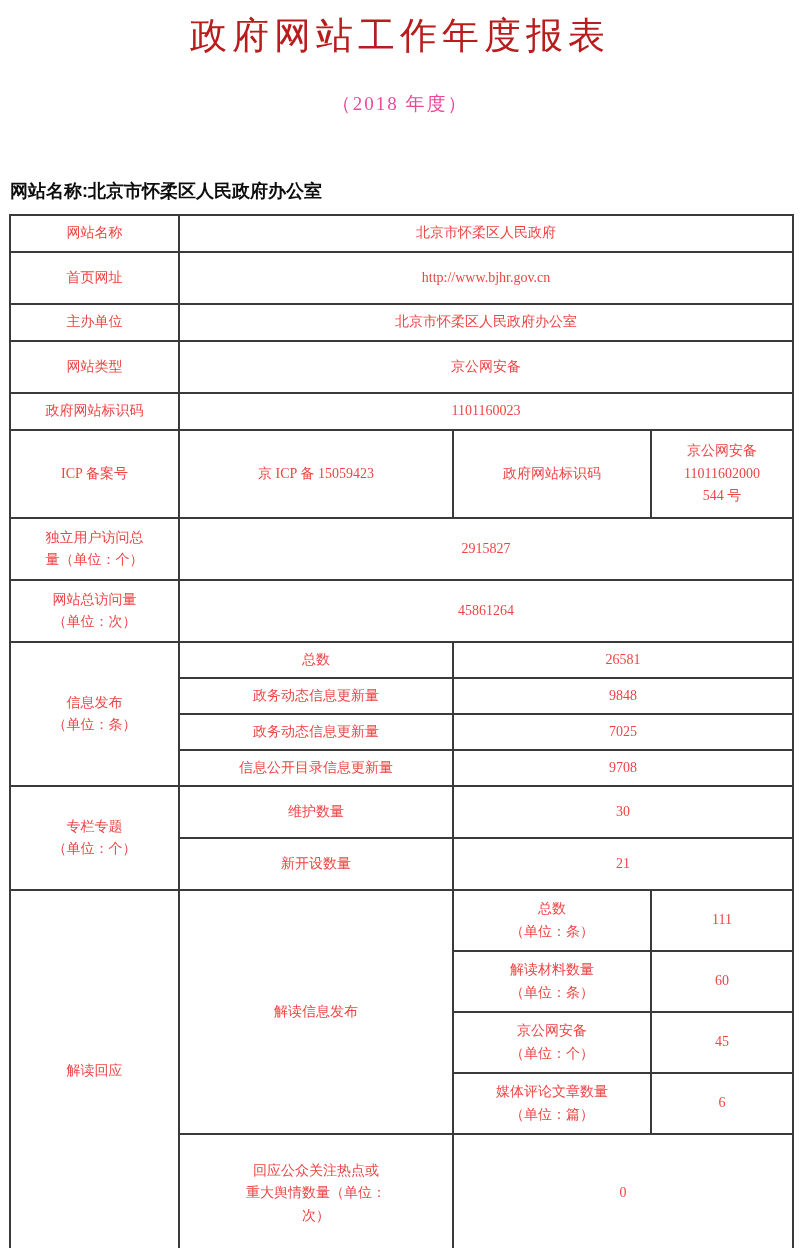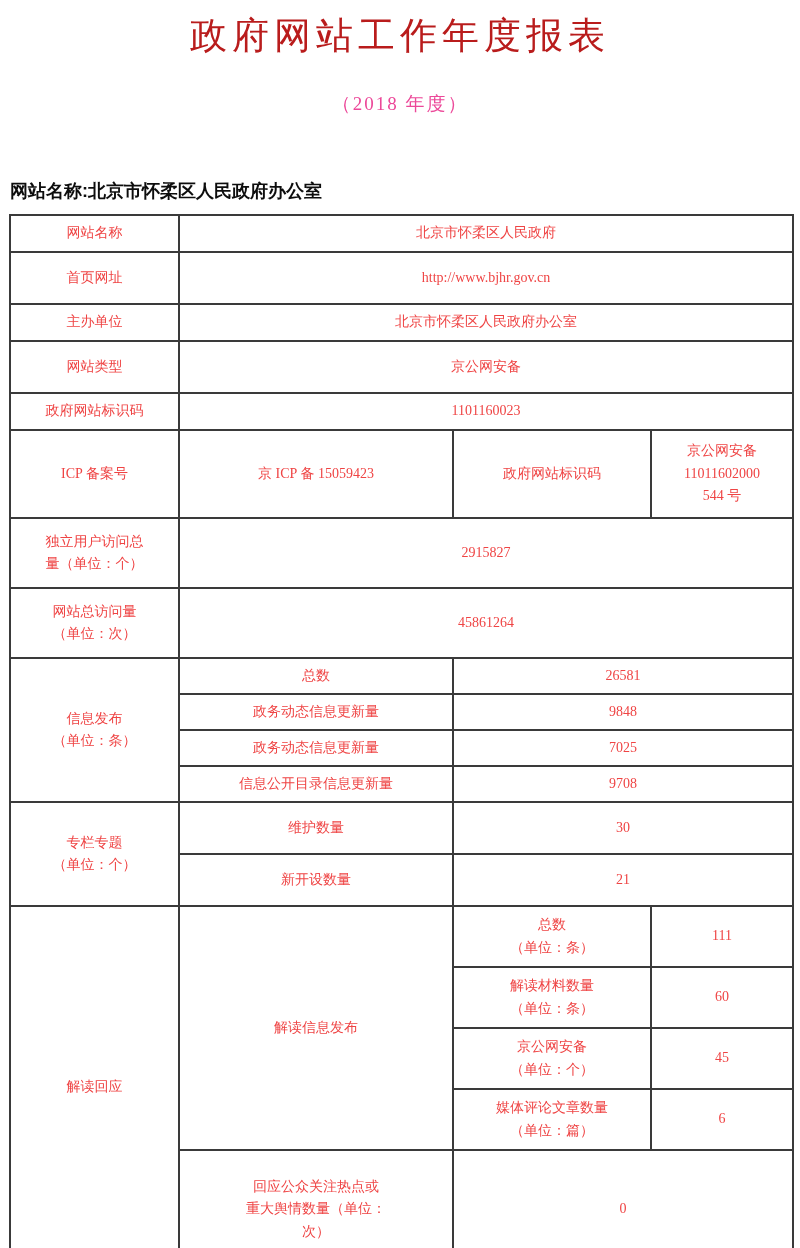--- a/index.html
+++ b/index.html
@@ -53,21 +53,21 @@
     font-size: 14px;
     line-height: 1.6;
     padding: 2px 16px;
     white-space: pre-line;
     overflow: hidden;
     color: #ef4444;
   }
   tr.h37 { height: 37px; }
   tr.h38 { height: 52px; }
   tr.h88 { height: 88px; }
-  tr.h70 { height: 70px; }
+  tr.h70 { height: 62px; }
   tr.h36 { height: 36px; }
   tr.h61 { height: 61px; }
   tr.h95 { height: 119px; }
   tr.h44 { height: 56px; margin-top: 18px; }
 </style>
 </head>
 <body>
 
 <div class="page">
 

